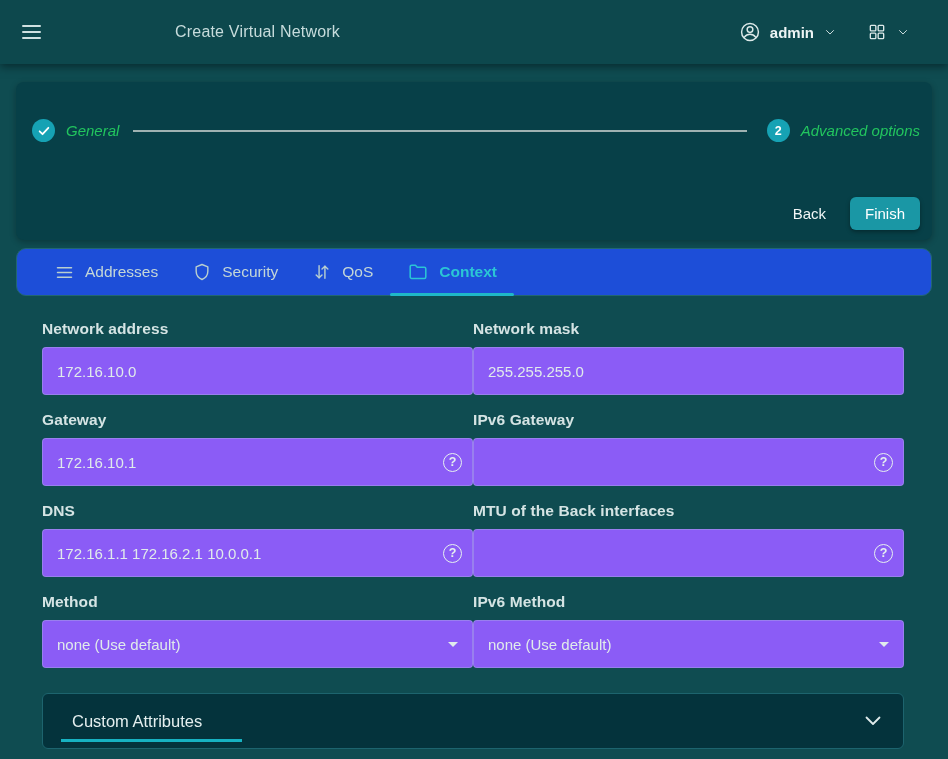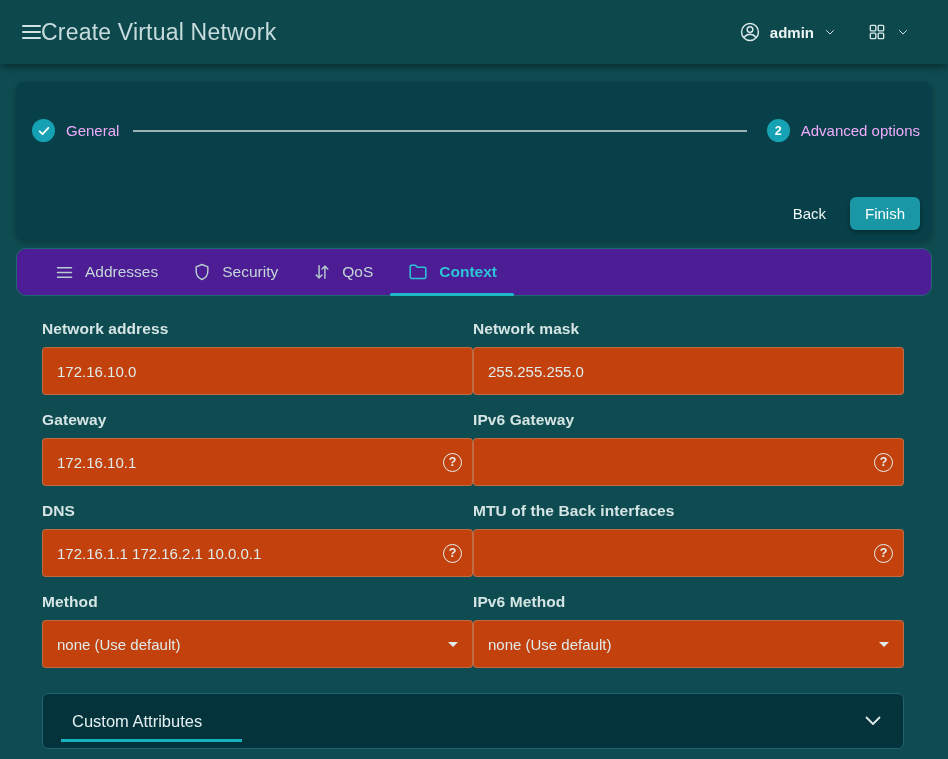--- a/index.html
+++ b/index.html
@@ -12,57 +12,57 @@
   
   .topbar {
     height:64px; background:#0d484d;
     display:flex; align-items:center;
     padding:0 38px 0 22px;
     box-shadow:0 3px 8px rgba(0,14,18,.5);
     position:relative; z-index:5;
   }
   .hamburger { width:19px; display:flex; flex-direction:column; gap:4px; cursor:pointer; }
   .hamburger span { display:block; height:2px; background:#cfe1e1; border-radius:1px; }
-  .page-title { color:#c7dcdc; font-size:23px; letter-spacing:.2px; }
+  .page-title { color:#c7dcdc; font-size:16px; margin-left:134px; letter-spacing:.2px; }
   .user-group, .apps-group { display:flex; align-items:center; gap:9px; cursor:pointer; }
   .user-group { margin-left:auto; }
   .apps-group { margin-left:30px; }
   .user-name { color:#ecf4f4; font-size:15px; font-weight:700; }
   .tb-icon { stroke:#dce9e9; fill:none; stroke-width:1.6; stroke-linecap:round; stroke-linejoin:round; }
 
   .content { padding:0 16px; }
 
   
   .card {
     margin-top:18px; height:158px; background:#074048; border-radius:8px;
     display:flex; flex-direction:column; padding:37px 12px 10px 10px;
     box-shadow:0 2px 6px rgba(0,10,12,.3);
   }
   .stepper { display:flex; align-items:center; }
   .step-circle {
     width:23px; height:23px; border-radius:50%; background:#16a2b4; flex:0 0 auto;
     display:flex; align-items:center; justify-content:center; margin-left:6px;
   }
   .step-num { color:#fff; font-size:12.5px; font-weight:600; }
-  .step-label { margin-left:11px; font-size:15px; color:#f0abfc; }
+  .step-label { margin-left:11px; font-size:15px; color:#22c55e;font-style:italic; }
   .connector { flex:1; height:2px; background:#9fb2b2; margin:0 14px; }
   .actions { margin-top:auto; display:flex; justify-content:flex-end; align-items:center; gap:14px; }
   .btn-back {
     background:none; border:none; color:#f2f7f7; font-size:15px;
     font-family:inherit; padding:6px 10px; cursor:pointer;
   }
   .btn-finish {
     background:#1a97a5; border:none; color:#fff; font-size:15px;
     font-family:inherit; padding:8px 15px; border-radius:6px; cursor:pointer;
     box-shadow:0 2px 4px rgba(0,0,0,.35);
   }
 
   
   .tabsbox {
-    margin-top:8px; height:48px; background:#4c1d95;
+    margin-top:8px; height:48px; background:#1d4ed8;
     border:1px solid #226670; border-radius:10px;
     display:flex; padding-left:20px;
   }
   .tab {
     position:relative; display:flex; align-items:center; gap:10px;
     padding:0 17px; font-size:15.5px; color:#c4d7d7; cursor:pointer;
   }
   .tab svg { stroke:#b9cfcf; fill:none; stroke-width:1.7; stroke-linecap:round; stroke-linejoin:round; }
   .tab.active { color:#2bc5d5;font-weight:bold; }
   .tab.active svg { stroke:#2bc5d5; }
@@ -72,21 +72,21 @@
   }
 
   
   .form { display:grid; grid-template-columns:1fr 1fr; padding:24px 28px 0 26px; }
   .field { margin-bottom:16px; }
   .field-label {
     display:block; font-size:15.5px; font-weight:600; color:#d5e4e4;
     margin-bottom:9px; letter-spacing:.1px;
   }
   .control {
-    position:relative; height:48px; background:#c2410c;
+    position:relative; height:48px; background:#8b5cf6;
     border:1px solid rgba(190,220,220,.28); border-radius:4px;
     display:flex; align-items:center;
   }
   .control input {
     background:transparent; border:none; outline:none; width:100%; height:100%;
     color:#e0ebeb; font-size:15px; font-family:inherit; padding:0 14px;
   }
   .control.has-help input { padding-right:42px; }
   .help-badge {
     position:absolute; right:10px; width:19px; height:19px;

